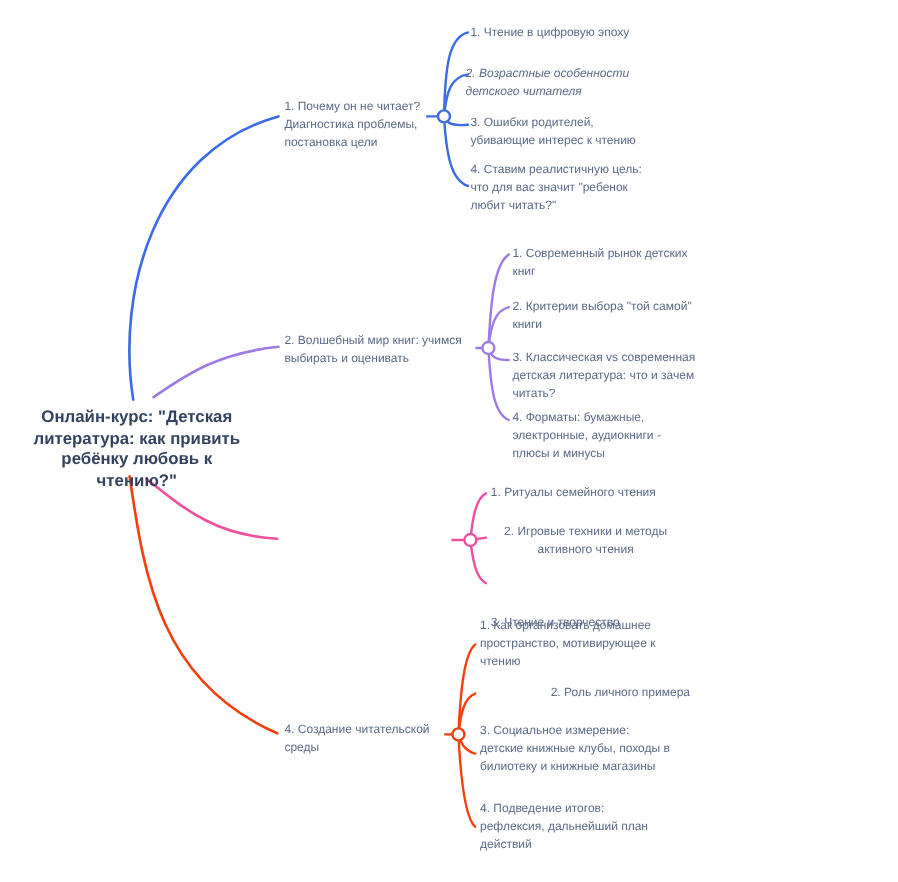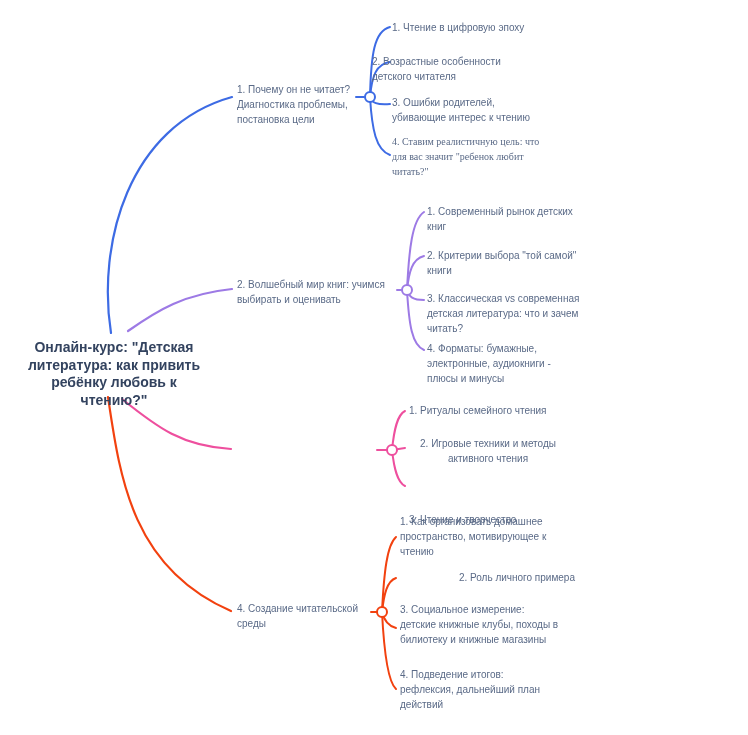--- a/index.html
+++ b/index.html
@@ -57,23 +57,23 @@
     </g>
   </svg>
 
   <div class="node root" style="left:16px;top:339px;width:196px;">Онлайн-курс: "Детская литература: как привить ребёнку любовь к чтению?"</div>
 
   <div class="node" style="left:237px;top:82px;width:140px;">1. Почему он не читает? Диагностика проблемы, постановка цели</div>
   <div class="node" style="left:237px;top:277px;width:172px;">2. Волшебный мир книг: учимся выбирать и оценивать</div>
   <div class="node" style="left:237px;top:601px;width:140px;">4. Создание читательской среды</div>
 
   <div class="node" style="left:392px;top:20px;width:175px;">1. Чтение в цифровую эпоху</div>
-  <div class="node" style="left:372px;top:54px;width:152px;">2. Возрастные особенности детского читателя</div>
+  <div class="node" style="left:388px;top:54px;width:152px;font-style:italic;">2. Возрастные особенности детского читателя</div>
   <div class="node" style="left:392px;top:95px;width:155px;">3. Ошибки родителей, убивающие интерес к чтению</div>
-  <div class="node" style="left:392px;top:134px;width:160px;font-family:Liberation Serif, serif;">4. Ставим реалистичную цель: что для вас значит "ребенок любит читать?"</div>
+  <div class="node" style="left:392px;top:134px;width:160px;">4. Ставим реалистичную цель: что для вас значит "ребенок любит читать?"</div>
 
   <div class="node" style="left:427px;top:204px;width:164px;">1. Современный рынок детских книг</div>
   <div class="node" style="left:427px;top:248px;width:168px;">2. Критерии выбора "той самой" книги</div>
   <div class="node" style="left:427px;top:291px;width:172px;">3. Классическая vs современная детская литература: что и зачем читать?</div>
   <div class="node" style="left:427px;top:341px;width:145px;">4. Форматы: бумажные, электронные, аудиокниги - плюсы и минусы</div>
 
   <div class="node" style="left:409px;top:403px;width:175px;">1. Ритуалы семейного чтения</div>
   <div class="node" style="left:409px;top:436px;width:158px;text-align:center;">2. Игровые техники и методы активного чтения</div>
   <div class="node" style="left:409px;top:494px;width:175px;margin-top:18px;">3. Чтение и творчество</div>
 

